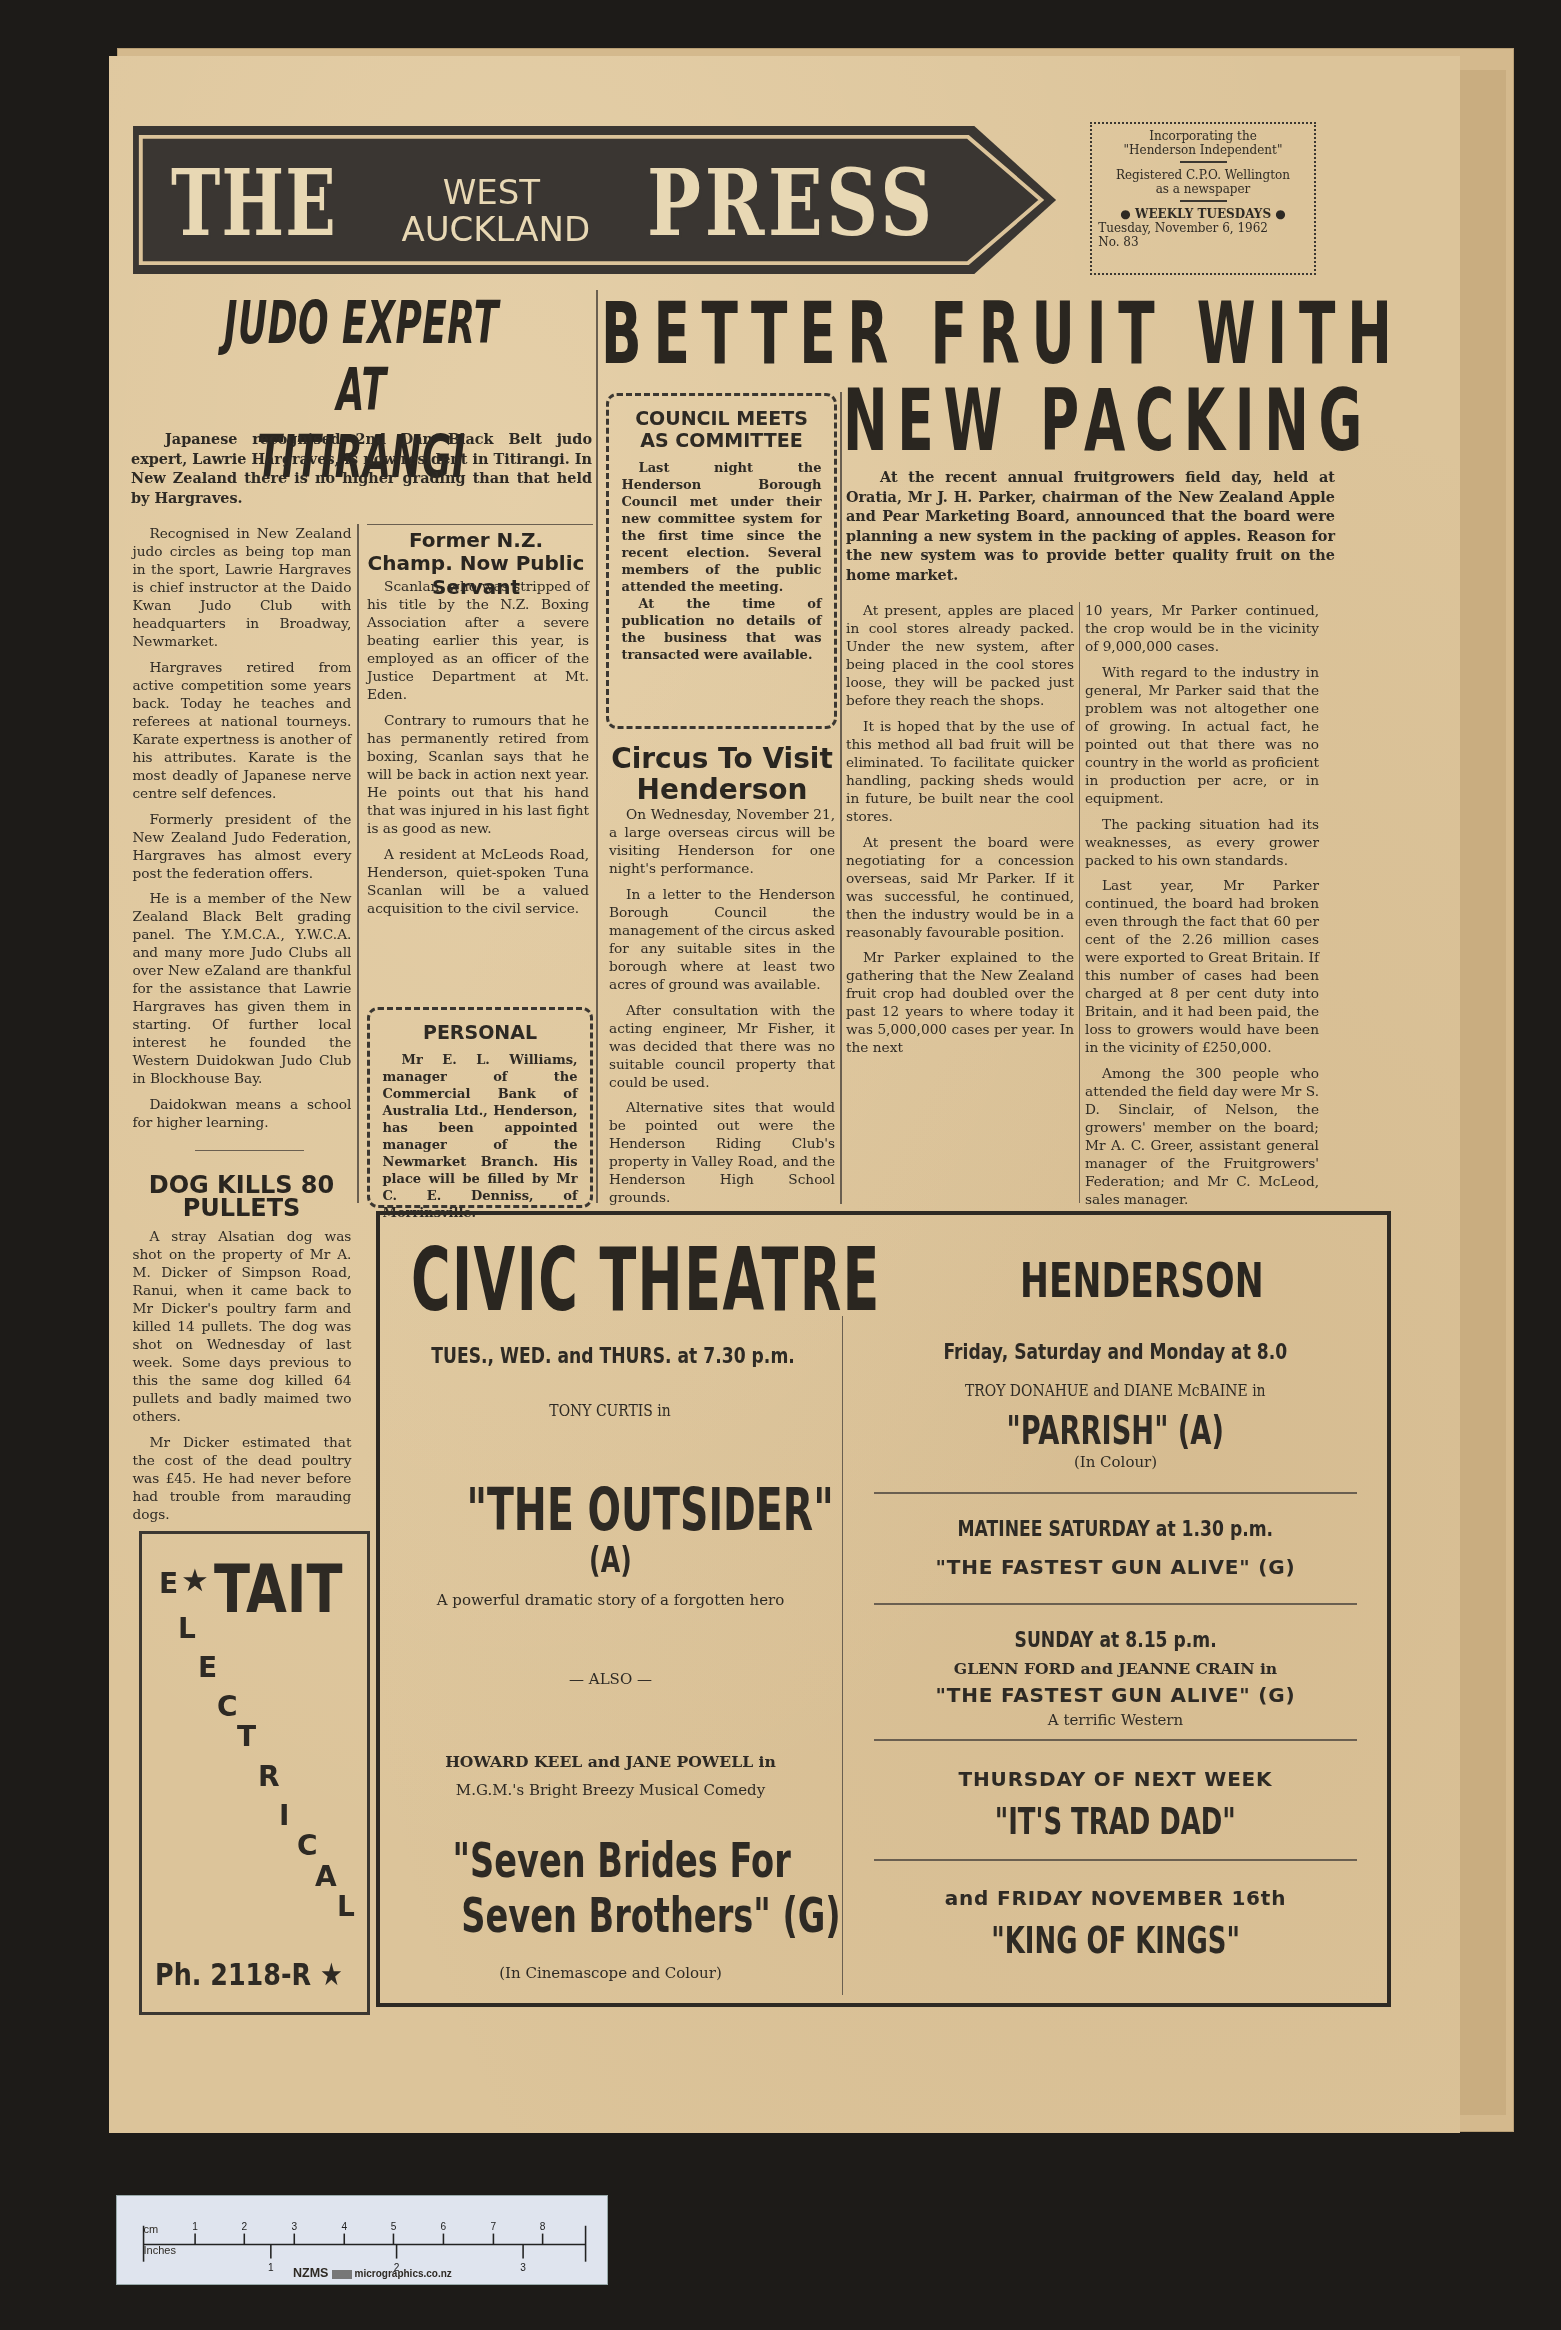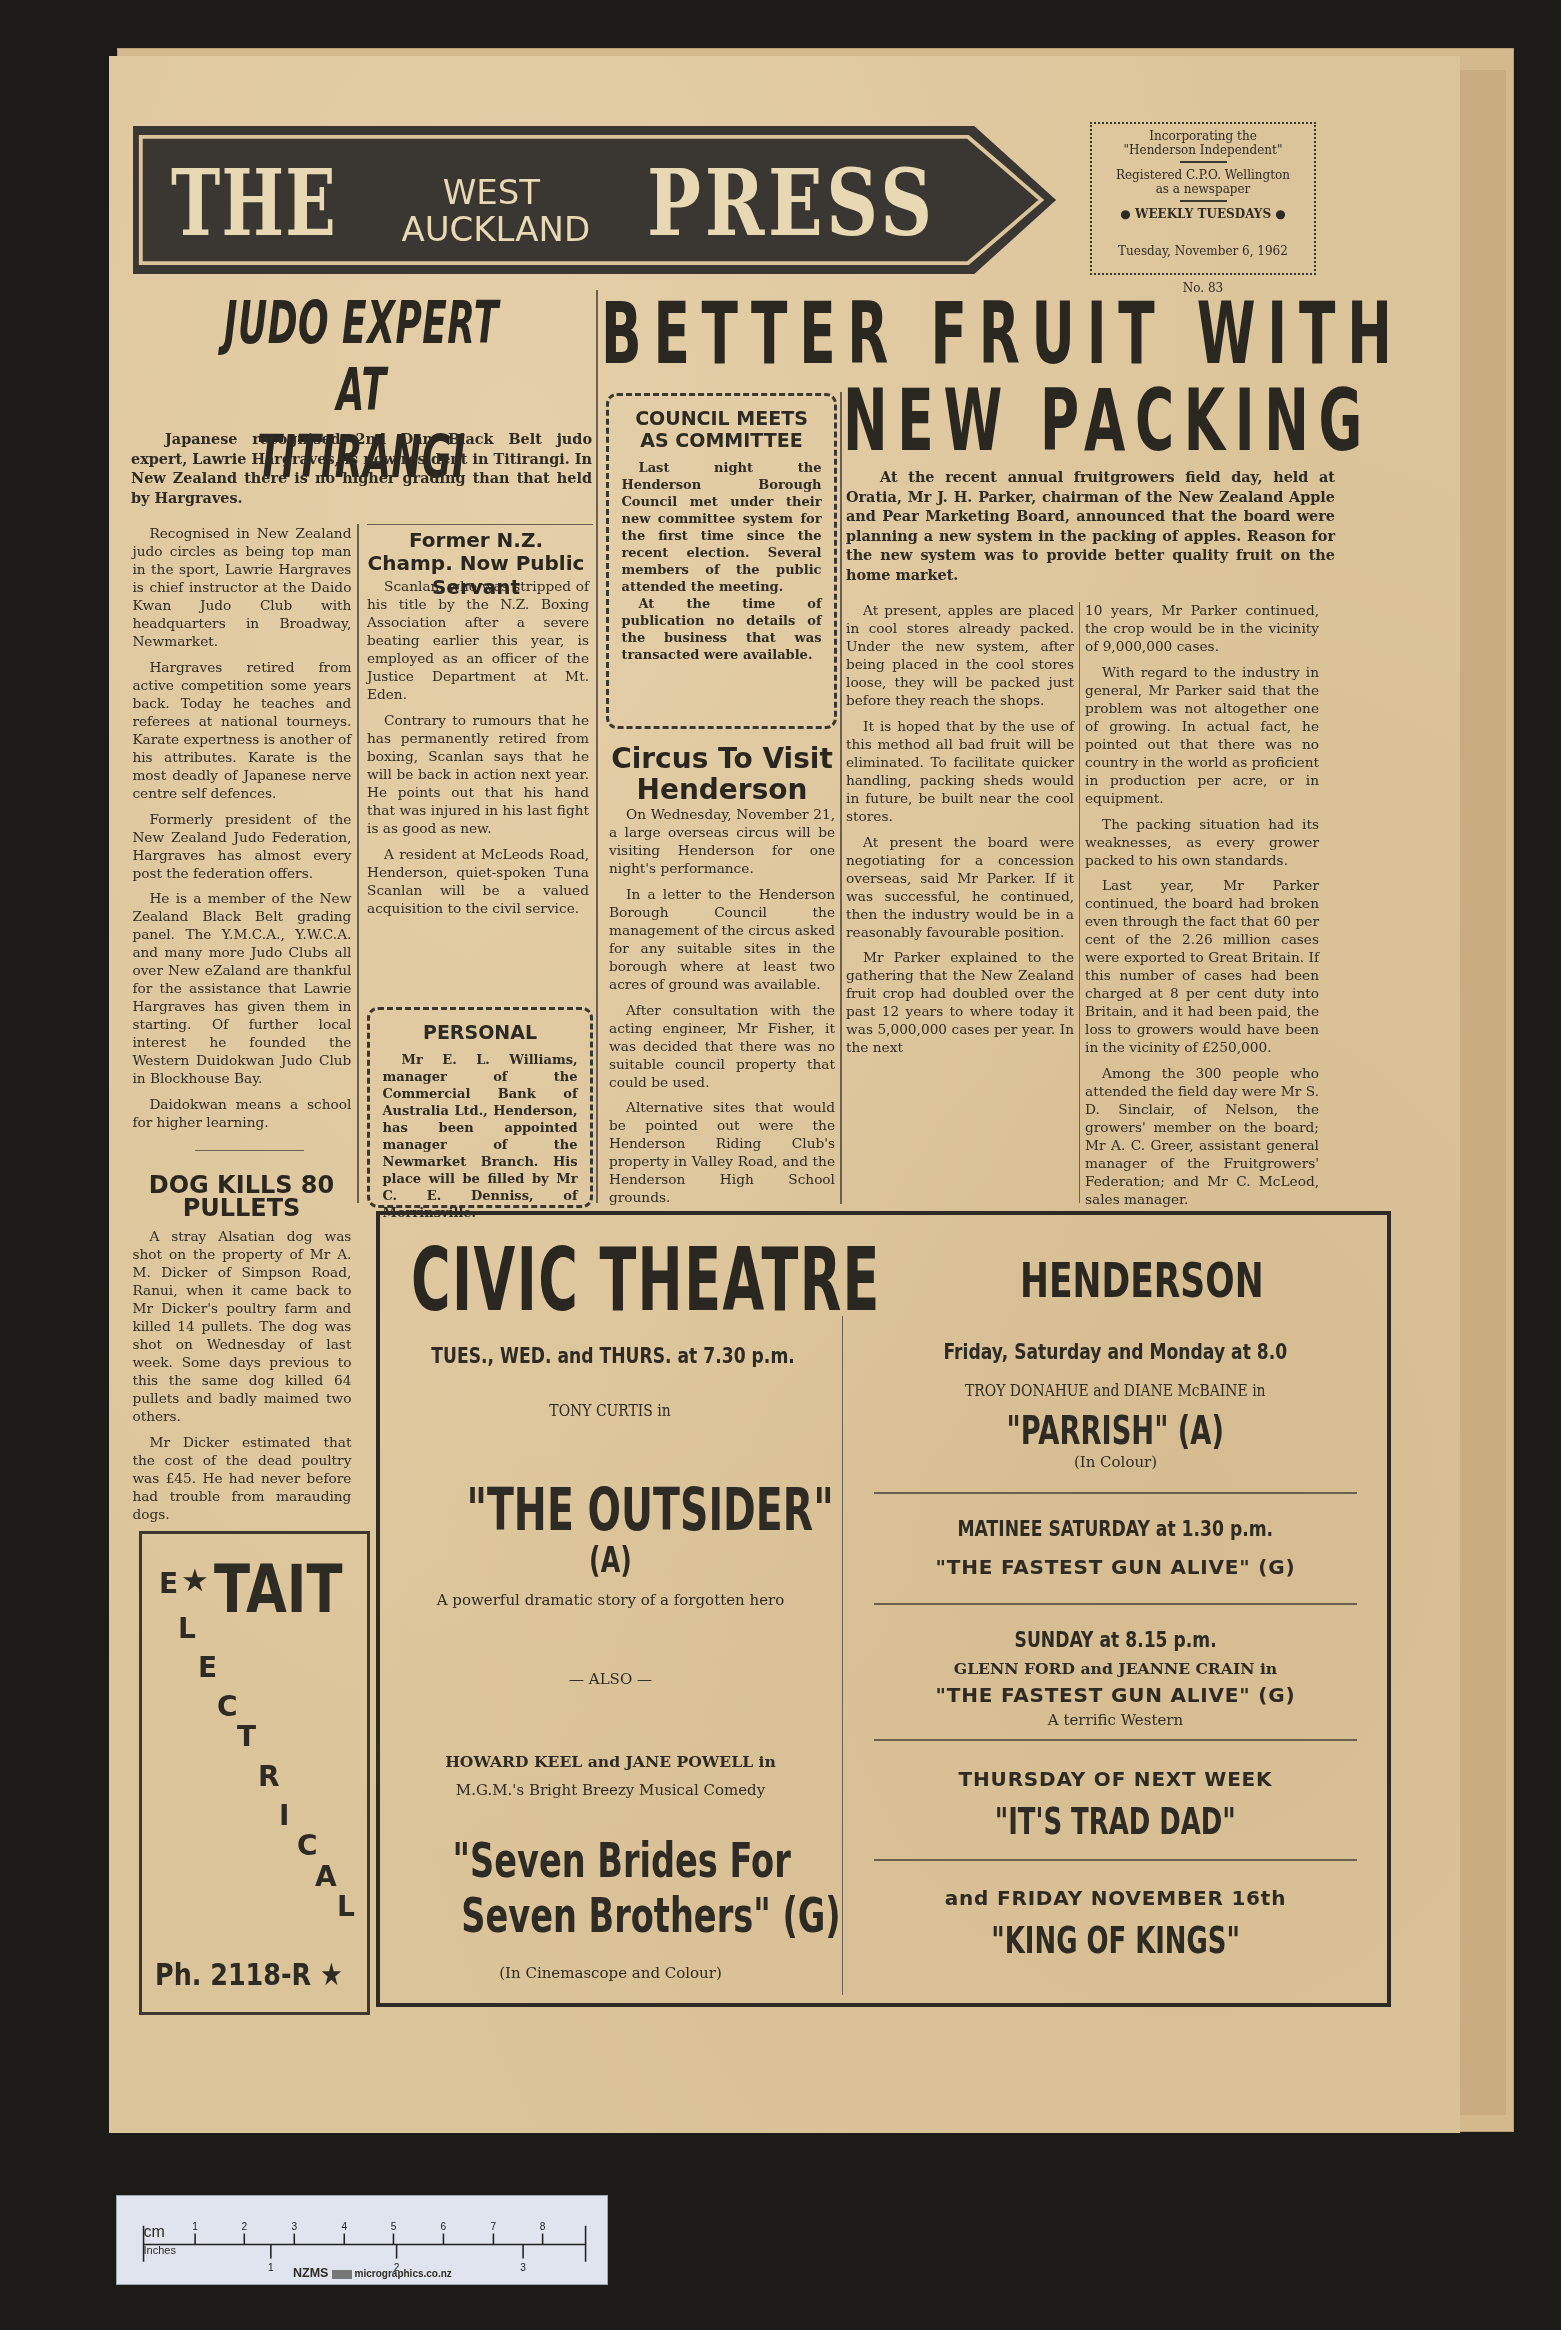--- a/index.html
+++ b/index.html
@@ -16,21 +16,21 @@
 
   
   .masthead { left: 23.4px; top: 70px; width: 921px; height: 148px; }
   .masthead svg { position: absolute; left: 0; top: 0; }
   .mast-the { position: absolute; left: 39px; top: 23.4px; font-family: "DejaVu Serif", serif; font-weight: bold; font-size: 92px; color: #e8d8b4; letter-spacing: 1.6px; transform: scaleX(0.72); transform-origin: left top; text-shadow: 3.1px 3.1px 0 #3a3632; }
   .mast-west { position: absolute; left: 269px; top: 48px; width: 180px; text-align: center; font-family: "DejaVu Sans", sans-serif; font-size: 34px; color: #e8d8b4; line-height: 37px; }
   .mast-press { position: absolute; left: 515px; top: 23.4px; font-family: "DejaVu Serif", serif; font-weight: bold; font-size: 92px; color: #e8d8b4; letter-spacing: 4.7px; transform: scaleX(0.78); transform-origin: left top; text-shadow: 3.1px 3.1px 0 #3a3632; }
 
   .ears { left: 981px; top: 66px; width: 226px; height: 153px; border: 2.3px dotted #3b3731; padding: 4.7px 6.2px; text-align: center; font-size: 12px; line-height: 14px; }
   .ears .rule { width: 47px; height: 1.6px; background: #3b3731; margin: 4.7px auto; }
-  .ears .left { text-align: center; margin-top: 23px; }
+  .ears .left { text-align: left; }
 
   
   .h-judo { left: 22px; top: 234px; width: 461px; text-align: center; font-family: "DejaVu Sans", sans-serif; font-weight: bold; font-size: 58px; line-height: 67px; color: #2a2620; letter-spacing: 0.8px; font-style: italic; }
   .h-judo span { display: inline-block; transform: scaleX(0.62); }
   .h-better { left: 492px; top: 234px; width: 843px; font-family: "DejaVu Sans", sans-serif; font-weight: bold; font-size: 86px; line-height: 87px; color: #2a2620; }
   .h-line { display: inline-block; transform: scaleX(0.62); transform-origin: left top; white-space: nowrap; }
 
   .lede { font-family: "DejaVu Serif", serif; font-weight: bold; font-size: 14.4px; line-height: 19.5px; text-align: justify; text-indent: 34px; }
 
   .col { position: absolute; font-size: 13.7px; line-height: 18px; text-align: justify; hyphens: auto; }
@@ -63,21 +63,21 @@
   
   .tait { left: 30px; top: 1475px; width: 231px; height: 484px; border: 3.1px solid #3b3731; }
   .tait .big { position: absolute; left: 72px; top: 17px; font-family: "DejaVu Sans", sans-serif; font-weight: bold; font-size: 66px; transform: scaleX(0.8); transform-origin: left top; }
   .tait .ltr { position: absolute; font-family: "DejaVu Sans", sans-serif; font-weight: bold; font-size: 28px; }
   .tait .star { position: absolute; font-size: 31px; }
   .tait .phone { position: absolute; left: 12.5px; top: 422px; font-family: "DejaVu Sans", sans-serif; font-weight: bold; font-size: 31px; transform: scaleX(0.82); transform-origin: left top; white-space: nowrap; }
 
   
   .ruler { position: absolute; left: 116px; top: 2195px; width: 492px; height: 90px; background: #dfe4ee; border: 0.8px solid #9aa; }
   .ruler svg { position: absolute; left: 0; top: 0; }
-  .ruler .cm { position: absolute; left: 26.5px; top: 26.5px; font-family: "Liberation Sans", sans-serif; font-size: 16px; }
+  .ruler .cm { position: absolute; left: 26.5px; top: 26.5px; font-family: "Liberation Sans", sans-serif; font-size: 11px; }
   .ruler .in { position: absolute; left: 26.5px; top: 48px; font-family: "Liberation Sans", sans-serif; font-size: 11px; }
   .ruler .brand { position: absolute; left: 176px; top: 70px; font-family: "Liberation Sans", sans-serif; font-size: 10px; font-weight: bold; }
   .ruler .brand .nz { font-size: 12.5px; }
   .ruler .brand .sq { display: inline-block; width: 20px; height: 9.4px; background: #777; margin: 0 3.1px; vertical-align: middle; }
 </style>
 </head>
 <body>
 
 <div class="page-back"></div>
 <div class="page-back2"></div>

